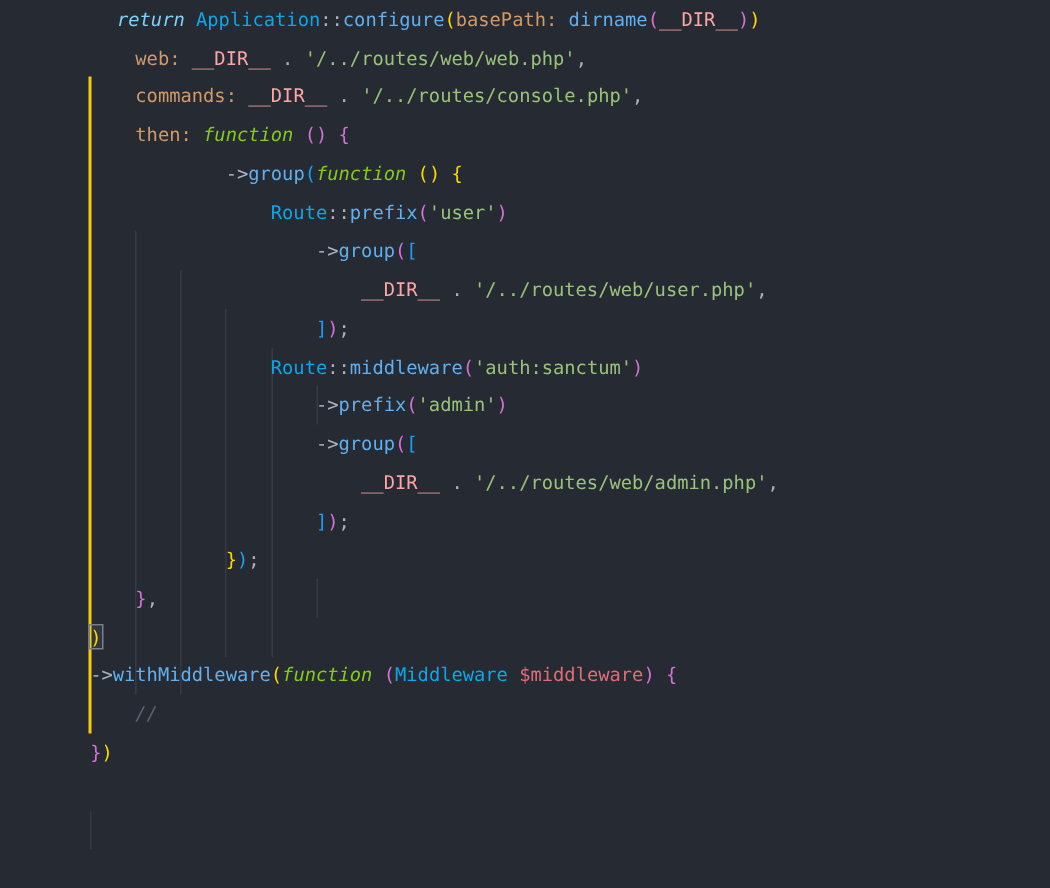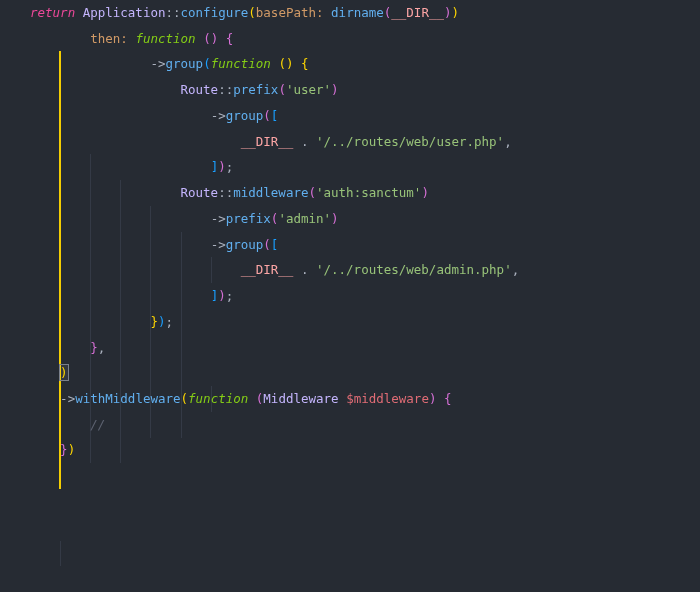--- a/index.html
+++ b/index.html
@@ -37,23 +37,23 @@
   }
   .code-area { position: relative; }
   .line {
     height: 25.74px;
     line-height: 25.74px;
     white-space: pre;
     padding-left: 30px;
   }
   
   .tk-p  { color: #abb2bf; }                       
-  .tk-r  { color: #ec4899; font-style: italic; }   
+  .tk-r  { color: #7dd3fc; font-style: italic; margin-left: 48px; }   
   .tk-k  { color: #84cc16; font-style: italic; }   
-  .tk-c  { color: #c4b5fd; }                       
+  .tk-c  { color: #0ea5e9; }                       
   .tk-f  { color: #61afef; }                       
   .tk-a  { color: #d19a66; text-align: right; }                       
   .tk-d  { color: #fca5a5; }                       
   .tk-s  { color: #98c379; }                       
   .tk-v  { color: #e06c75; }                       
   .tk-m  { color: #5c6370; font-style: italic; }   
   .tk-g  { color: #ffd700; }                       
   .tk-o  { color: #d670d6; }                       
   .tk-u  { color: #1a9fff; }                       
   .tk-gx {
@@ -79,20 +79,22 @@
       <div class="guide " style="left: calc(8ch + 30px); top: 154.44px; height: 308.88px;"></div>
       <div class="guide " style="left: calc(12ch + 30px); top: 180.18px; height: 283.14px;"></div>
       <div class="guide " style="left: calc(16ch + 30px); top: 205.92px; height: 231.66px;"></div>
       <div class="guide " style="left: calc(20ch + 30px); top: 231.66px; height: 205.92px;"></div>
       <div class="guide " style="left: calc(24ch + 30px); top: 257.4px; height: 25.74px;"></div>
       <div class="guide " style="left: calc(24ch + 30px); top: 386.1px; height: 25.74px;"></div>
       <div class="guide " style="left: calc(4ch + 30px); top: 540.54px; height: 25.74px;"></div>
     </div>
   <div class="code-area">
       <div class="line"><span class="tk-r">return</span><span class="tk-p"> </span><span class="tk-c">Application</span><span class="tk-p">::</span><span class="tk-f">configure</span><span class="tk-g">(</span><span class="tk-a">basePath:</span><span class="tk-p"> </span><span class="tk-f">dirname</span><span class="tk-o">(</span><span class="tk-d">__DIR__</span><span class="tk-o">)</span><span class="tk-g">)</span></div>
+      <div class="line"><span class="tk-p">        </span><span class="tk-a">web:</span><span class="tk-p"> </span><span class="tk-d">__DIR__</span><span class="tk-p"> . </span><span class="tk-s">'/../routes/web/web.php'</span><span class="tk-p">,</span></div>
+      <div class="line"><span class="tk-p">        </span><span class="tk-a">commands:</span><span class="tk-p"> </span><span class="tk-d">__DIR__</span><span class="tk-p"> . </span><span class="tk-s">'/../routes/console.php'</span><span class="tk-p">,</span></div>
       <div class="line"><span class="tk-p">        </span><span class="tk-a">then:</span><span class="tk-p"> </span><span class="tk-k">function</span><span class="tk-p"> </span><span class="tk-o">()</span><span class="tk-p"> </span><span class="tk-o">{</span></div>
       <div class="line"><span class="tk-p">                </span><span class="tk-p">-&gt;</span><span class="tk-f">group</span><span class="tk-u">(</span><span class="tk-k">function</span><span class="tk-p"> </span><span class="tk-g">()</span><span class="tk-p"> </span><span class="tk-g">{</span></div>
       <div class="line"><span class="tk-p">                    </span><span class="tk-c">Route</span><span class="tk-p">::</span><span class="tk-f">prefix</span><span class="tk-o">(</span><span class="tk-s">'user'</span><span class="tk-o">)</span></div>
       <div class="line"><span class="tk-p">                        </span><span class="tk-p">-&gt;</span><span class="tk-f">group</span><span class="tk-o">(</span><span class="tk-u">[</span></div>
       <div class="line"><span class="tk-p">                            </span><span class="tk-d">__DIR__</span><span class="tk-p"> . </span><span class="tk-s">'/../routes/web/user.php'</span><span class="tk-p">,</span></div>
       <div class="line"><span class="tk-p">                        </span><span class="tk-u">]</span><span class="tk-o">)</span><span class="tk-p">;</span></div>
       <div class="line"><span class="tk-p">                    </span><span class="tk-c">Route</span><span class="tk-p">::</span><span class="tk-f">middleware</span><span class="tk-o">(</span><span class="tk-s">'auth:sanctum'</span><span class="tk-o">)</span></div>
       <div class="line"><span class="tk-p">                        </span><span class="tk-p">-&gt;</span><span class="tk-f">prefix</span><span class="tk-o">(</span><span class="tk-s">'admin'</span><span class="tk-o">)</span></div>
       <div class="line"><span class="tk-p">                        </span><span class="tk-p">-&gt;</span><span class="tk-f">group</span><span class="tk-o">(</span><span class="tk-u">[</span></div>
       <div class="line"><span class="tk-p">                            </span><span class="tk-d">__DIR__</span><span class="tk-p"> . </span><span class="tk-s">'/../routes/web/admin.php'</span><span class="tk-p">,</span></div>

